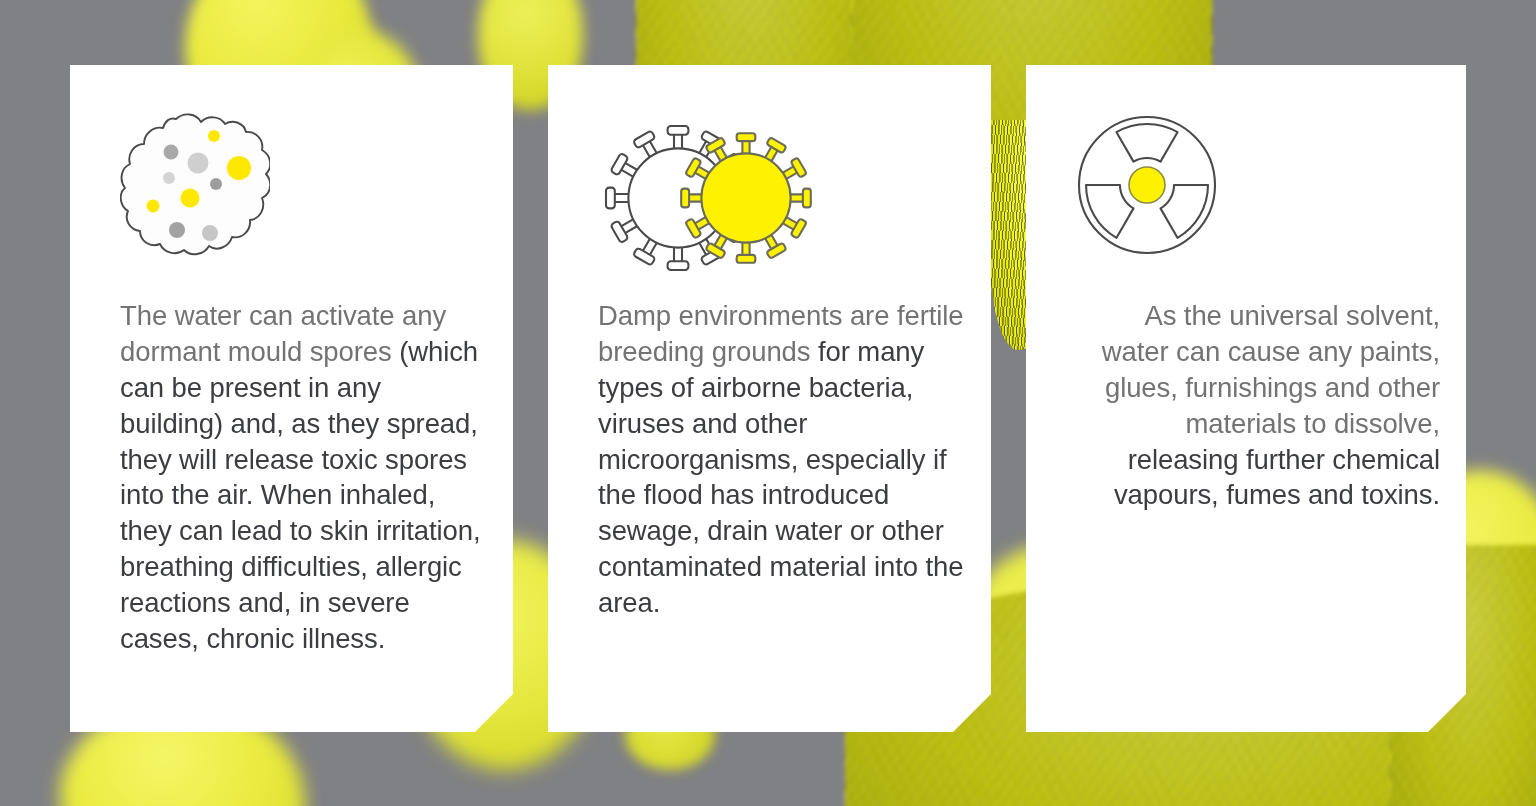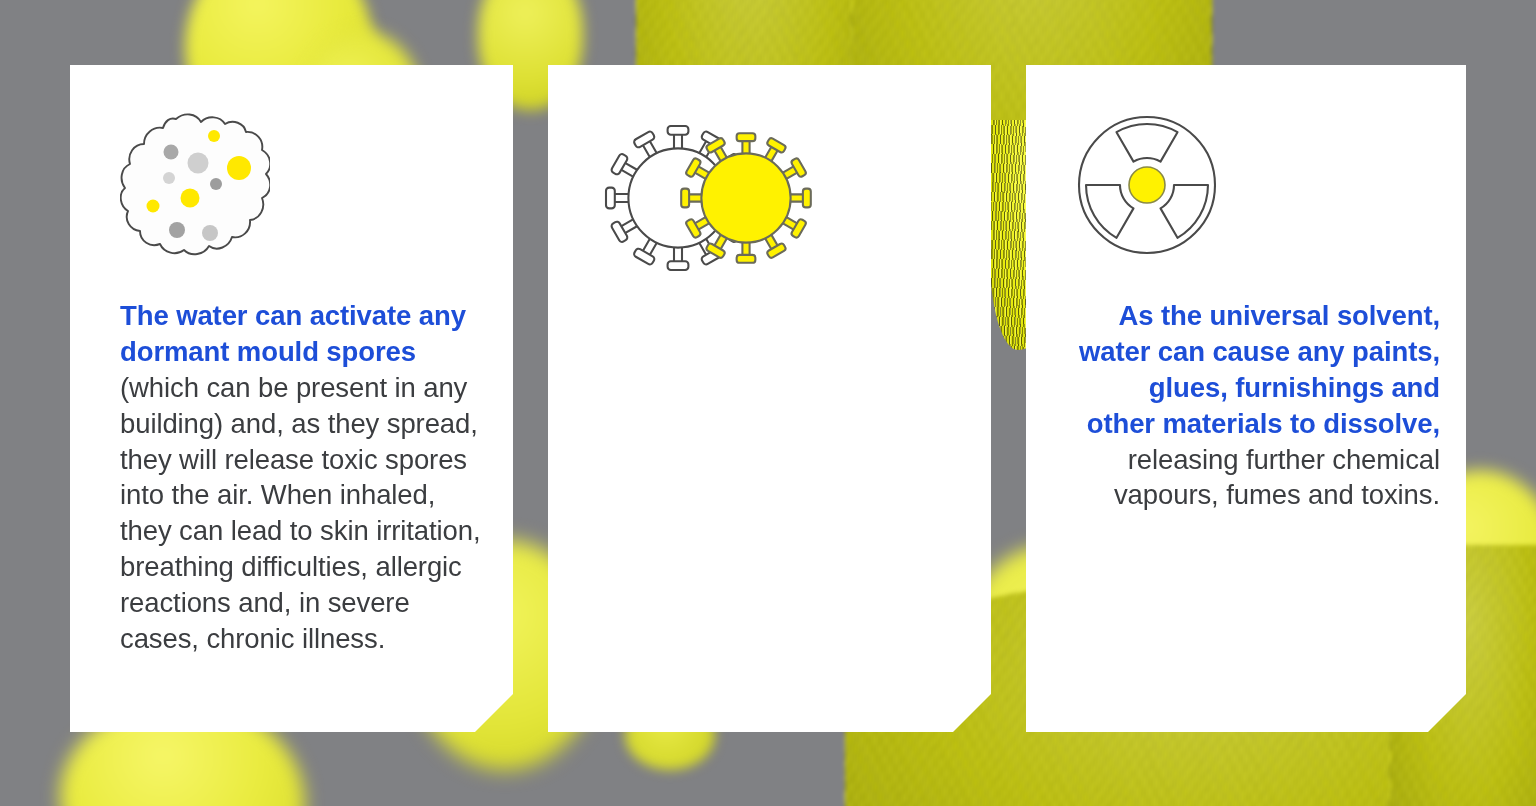--- a/index.html
+++ b/index.html
@@ -112,22 +112,22 @@
     position:absolute;
     left:50px;
     top:233px;
     right:26px;
     color:#3b3d40;
     font-size:27.5px;
     line-height:1.305;
     letter-spacing:-0.1px;
   }
   .card-text b {
-    font-weight:bold;
-    color:#1d4ed8;
+    font-weight:normal;
+    color:#737373;
   }
 
   
   .cardshadow {
     position:absolute;
     width:6px;
     background:linear-gradient(to right, rgba(0,0,0,.13), rgba(0,0,0,0));
     top:65px; height:667px;
   }
   #sh-2 { left:548px; }
@@ -251,20 +251,23 @@
 
         <g transform="translate(80,88) scale(0.80)">
           <use href="#virusGlyph" fill="#ffffff" stroke="#4a4a4a" stroke-width="2.6" stroke-linejoin="round"></use>
         </g>
 
         <g transform="translate(148,88) scale(0.72)">
           <use href="#virusGlyph" fill="#FFF200" stroke="#6b6b5a" stroke-width="2.9" stroke-linejoin="round"></use>
         </g>
       </svg>
     </div>
+    <div class="card-text">
+      <b>Damp environments are fertile breeding grounds</b><span> for many types of airborne bacteria, viruses and other microorganisms, especially if the flood has introduced sewage, drain water or other contaminated material into the area.</span>
+    </div>
   </div>
 
   <div class="card" id="card-3">
     <div class="icon-wrap">
       <svg width="142" height="150" viewBox="0 0 142 150">
         <g transform="translate(71,75)">
           <circle cx="0" cy="0" r="68" fill="#ffffff" stroke="#4a4a4a" stroke-width="2.1"></circle>
 
           <g fill="#ffffff" stroke="#4a4a4a" stroke-width="2.1" stroke-linejoin="round">
             <path transform="rotate(0)" d="M -13.5 -23.4 A 27 27 0 0 1 13.5 -23.4

